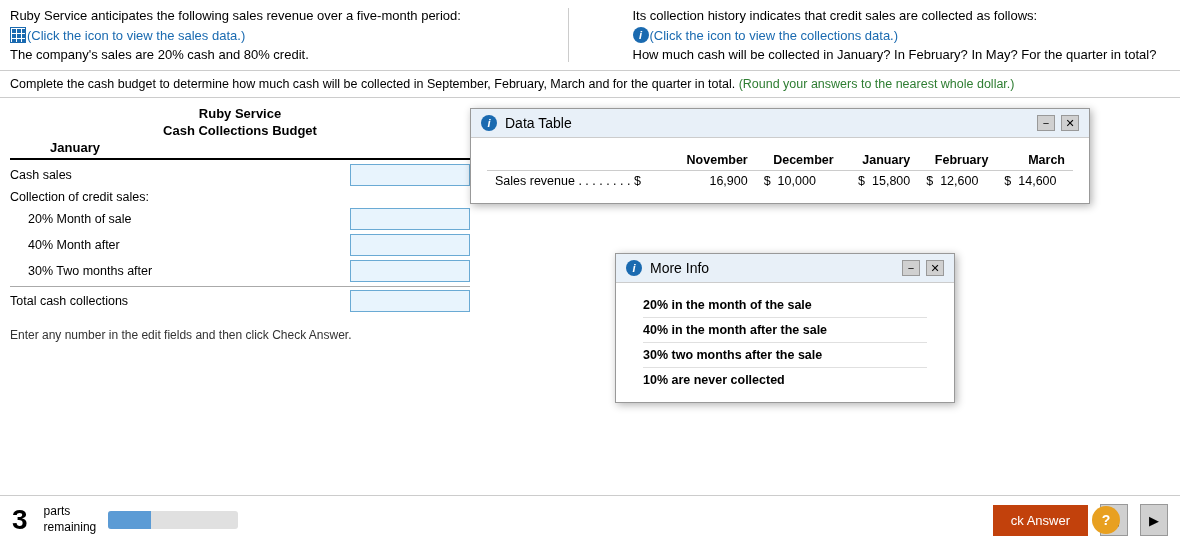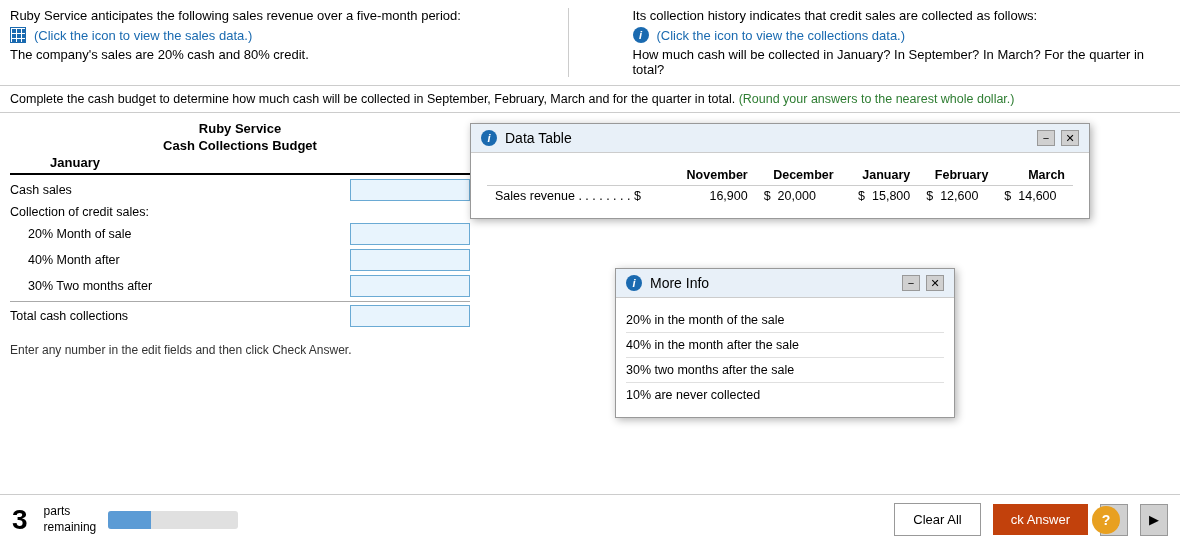--- a/index.html
+++ b/index.html
@@ -25,21 +25,21 @@
     }
     .top-right {
       flex: 1;
       padding-left: 20px;
       margin-left: 44px;
     }
     .icon-link {
       color: #1a6ab0;
       display: flex;
       align-items: center;
-      gap: 8px;
+      gap: 1px;
       cursor: pointer;
       margin: 4px 0;
     }
     .grid-icon {
       display: inline-block;
       width: 16px;
       height: 16px;
       background: #1a6ab0;
       border: 1px solid #1a6ab0;
       position: relative;
@@ -199,21 +199,22 @@
       position: absolute;
       top: 155px;
       left: 615px;
       width: 340px;
       background: #fff;
       border: 1px solid #999;
       box-shadow: 2px 2px 8px rgba(0,0,0,0.3);
       z-index: 20;
     }
     .more-info-content {
-      padding: 10px 10px;
+      padding: 10px 27px;
+      font-weight: bold;
     }
     .more-info-item {
       padding: 5px 0;
       font-size: 12.5px;
       border-bottom: 1px solid #e0e0e0;
     }
     .more-info-item:last-child {
       border-bottom: none;
     }
 
@@ -315,21 +316,21 @@
       <span>(Click the icon to view the sales data.)</span>
     </div>
     <div>The company's sales are 20% cash and 80% credit.</div>
   </div>
   <div class="top-right">
     <div>Its collection history indicates that credit sales are collected as follows:</div>
     <div class="icon-link">
       <span class="info-icon-blue">i</span>
       <span>(Click the icon to view the collections data.)</span>
     </div>
-    <div>How much cash will be collected in January? In September? In March? For the quarter in total?</div>
+    <div>How much cash will be collected in January? In February? In May? For the quarter in total?</div>
   </div>
 </div>
 
 <div class="instruction-bar">
   <span>Complete the cash budget to determine how much cash will be collected in September, February, March and for the quarter in total.</span>
   <span class="green-text">(Round your answers to the nearest whole dollar.)</span>
 </div>
 
 <div class="main-content">
 
@@ -390,21 +391,21 @@
             <th>December</th>
             <th>January</th>
             <th>February</th>
             <th>March</th>
           </tr>
         </thead>
         <tbody>
           <tr class="data-row">
             <td class="label-cell">Sales revenue . . . . . . . . $</td>
             <td>16,900</td>
-            <td style="text-align:left;">$ &nbsp;<span>20,000</span></td>
+            <td style="text-align:left;">$ &nbsp;<span>10,000</span></td>
             <td style="text-align:right;">$ &nbsp;<span>15,800</span></td>
             <td style="text-align:left;">$ &nbsp;<span>12,600</span></td>
             <td style="text-align:left;">$ &nbsp;<span>14,600</span></td>
           </tr>
         </tbody>
       </table>
     </div>
   </div>
 
   <div class="more-info-popup">
@@ -431,19 +432,18 @@
 <div class="bottom-bar">
   <div class="parts-count">3</div>
   <div class="parts-label">
     <div>parts</div>
     <div>remaining</div>
   </div>
   <div class="progress-bar-container">
     <div class="progress-bar-fill"></div>
   </div>
   <div class="spacer"></div>
-  <button class="clear-all-btn">Clear All</button>
   <button class="check-answer-btn">ck Answer</button>
   <div class="nav-btn">◀</div>
   <div class="nav-btn">▶</div>
 </div>
 
 <div class="help-btn">?</div>
 
 </body></html>

